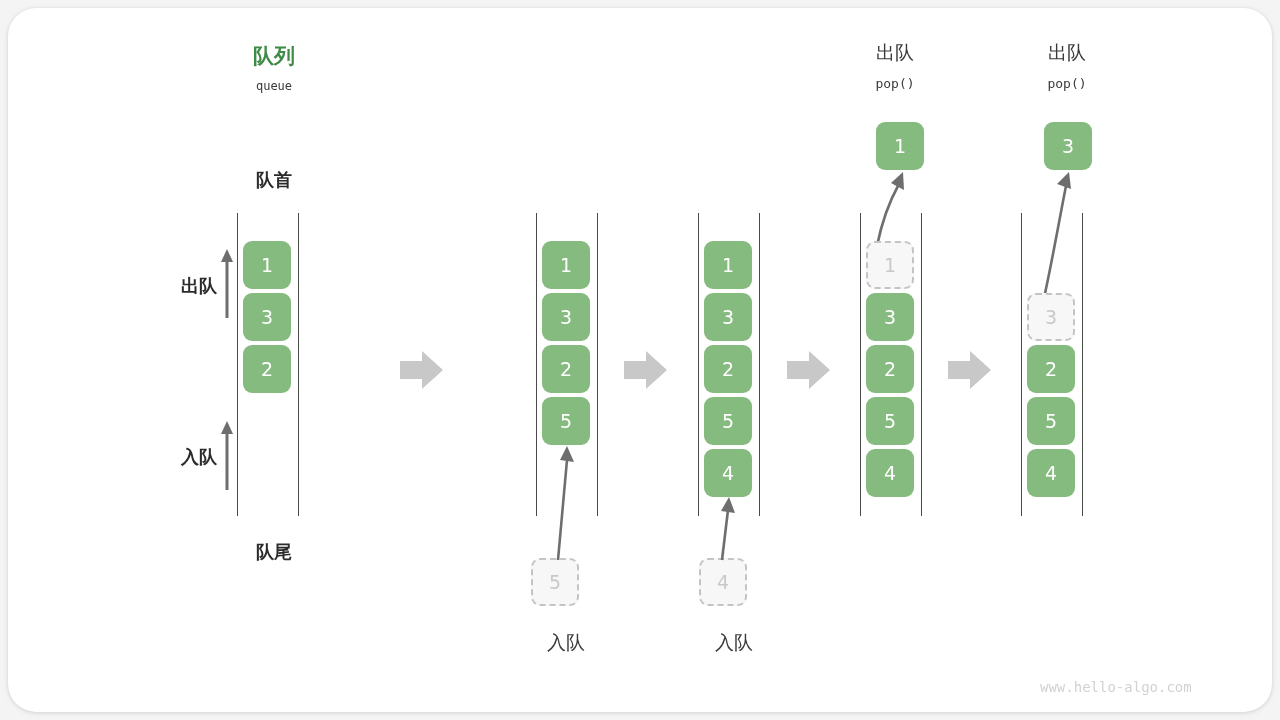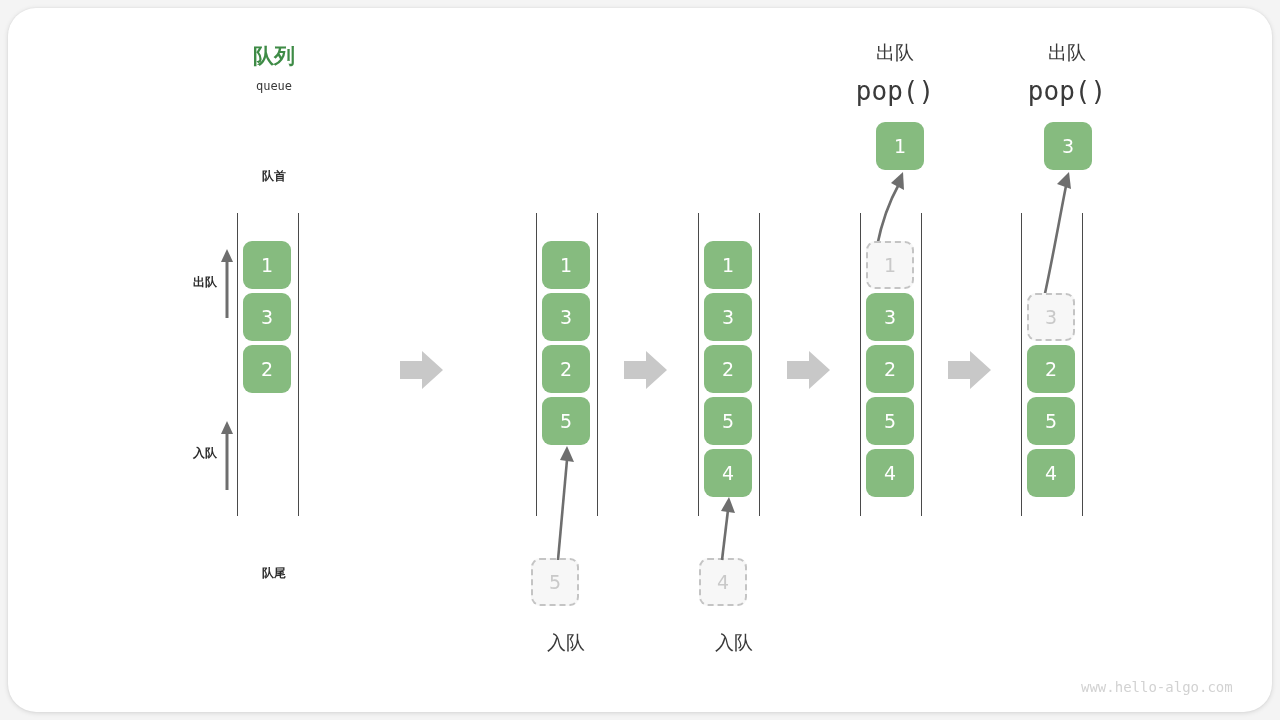--- a/index.html
+++ b/index.html
@@ -34,34 +34,34 @@
   }
   .title-en {
     font-family: "DejaVu Sans Mono", "Liberation Mono", monospace;
     font-size: 12px;
     color: #3a3a3a;
     text-align: center;
     white-space: nowrap;
   }
   .label-bold {
     font-weight: bold;
-    font-size: 12px;
+    font-size: 18px;
     color: #2b2b2b;
     text-align: center;
     white-space: nowrap;
   }
   .op-cn {
     font-size: 19px;
     color: #3a3a3a;
     text-align: center;
     white-space: nowrap;
   }
   .op-code {
     font-family: "DejaVu Sans Mono", "Liberation Mono", monospace;
-    font-size: 26px;
+    font-size: 13px;
     color: #3a3a3a;
     text-align: center;
     white-space: nowrap;
   }
   .op-code .num { color: #3e8b46; font-weight: bold; }
 
   .watermark {
     font-family: "DejaVu Sans Mono", "Liberation Mono", monospace;
     font-size: 14px;
     color: #d2d2d2;
@@ -97,21 +97,21 @@
 </head>
 <body>
 
 <div id="stage">
   <div id="card">
 
     <div class="abs title-cn" style="left:186px; top:34px; width:160px;">队列</div>
     <div class="abs title-en" style="left:186px; top:71px; width:160px;">queue</div>
 
     <div class="abs label-bold" style="left:186px; top:160px; width:160px;">队首</div>
-    <div class="abs label-bold" style="left:186px; top:557px; width:160px;">队尾</div>
+    <div class="abs label-bold" style="left:186px; top:532px; width:160px;">队尾</div>
 
     <div class="abs label-bold" style="left:145px; top:266px; width:64px; text-align:right;">出队</div>
     <svg class="abs" style="left:210px; top:238px; width:20px; height:74px;">
       <line x1="9" y1="72" x2="9" y2="14" stroke="#6e6e6e" stroke-width="3"></line>
       <polygon points="9,3 3,16 15,16" fill="#6e6e6e"></polygon>
     </svg>
 
     <div class="abs label-bold" style="left:145px; top:437px; width:64px; text-align:right;">入队</div>
     <svg class="abs" style="left:210px; top:410px; width:20px; height:74px;">
       <line x1="9" y1="72" x2="9" y2="14" stroke="#6e6e6e" stroke-width="3"></line>
@@ -201,16 +201,16 @@
     </svg>
     <div class="abs" style="left:1013px; top:205px; width:62px; height:303px;">
       <div class="abs rail" style="left:0px; top:0px; height:303px;"></div>
       <div class="abs rail" style="left:61px; top:0px; height:303px;"></div>
       <div class="abs cell ghost" style="left:6px; top:80px;">3</div>
       <div class="abs cell" style="left:6px; top:132px;">2</div>
       <div class="abs cell" style="left:6px; top:184px;">5</div>
       <div class="abs cell" style="left:6px; top:236px;">4</div>
     </div>
 
-    <div class="abs watermark" style="left:1073px; top:671px;">www.hello-algo.com</div>
+    <div class="abs watermark" style="left:1032px; top:671px;">www.hello-algo.com</div>
 
   </div>
 </div>
 
 </body></html>

